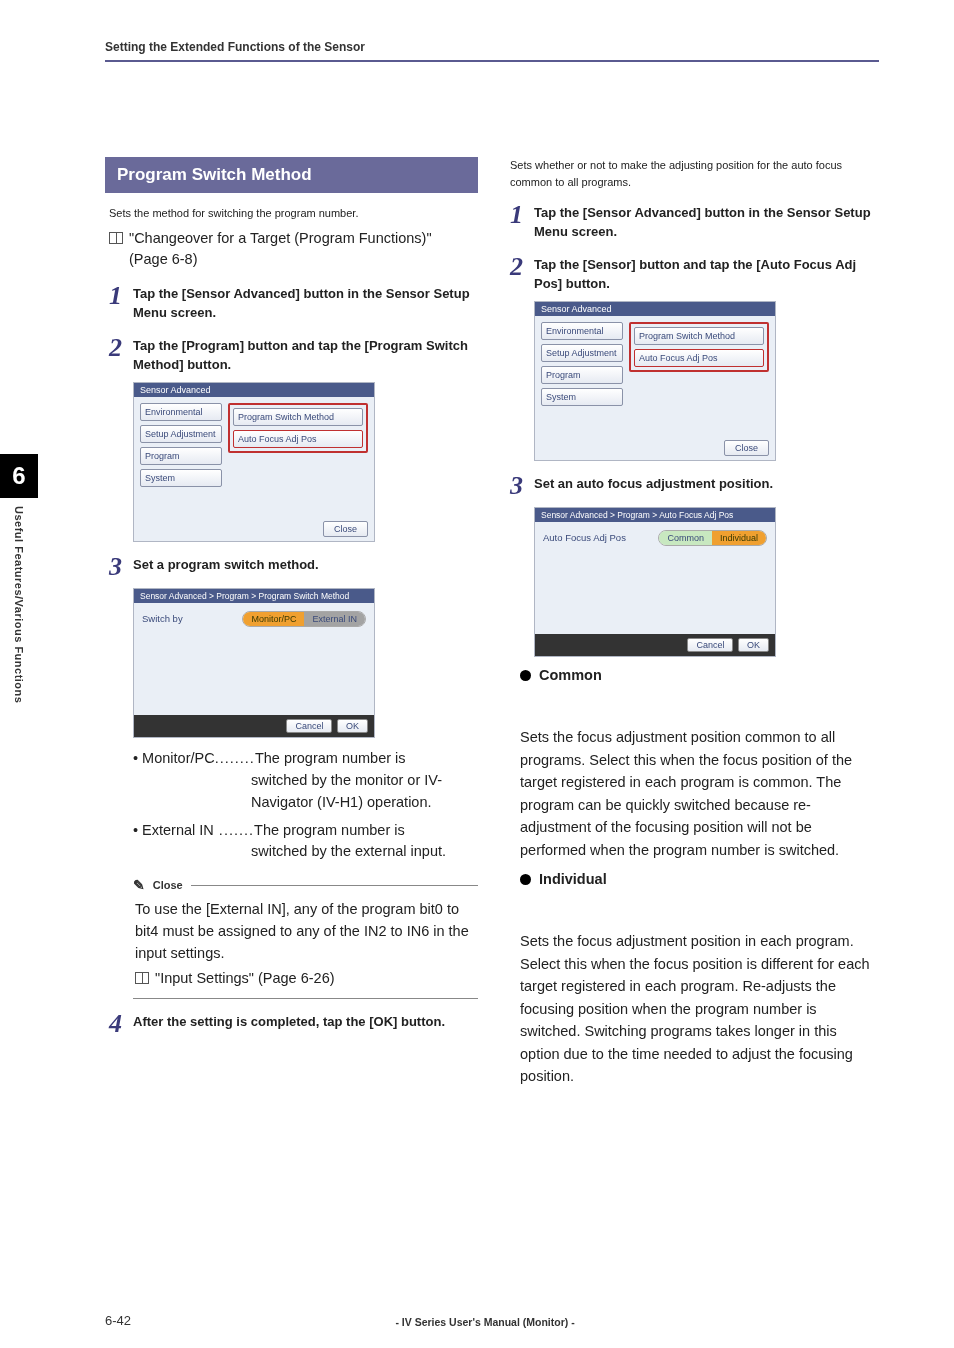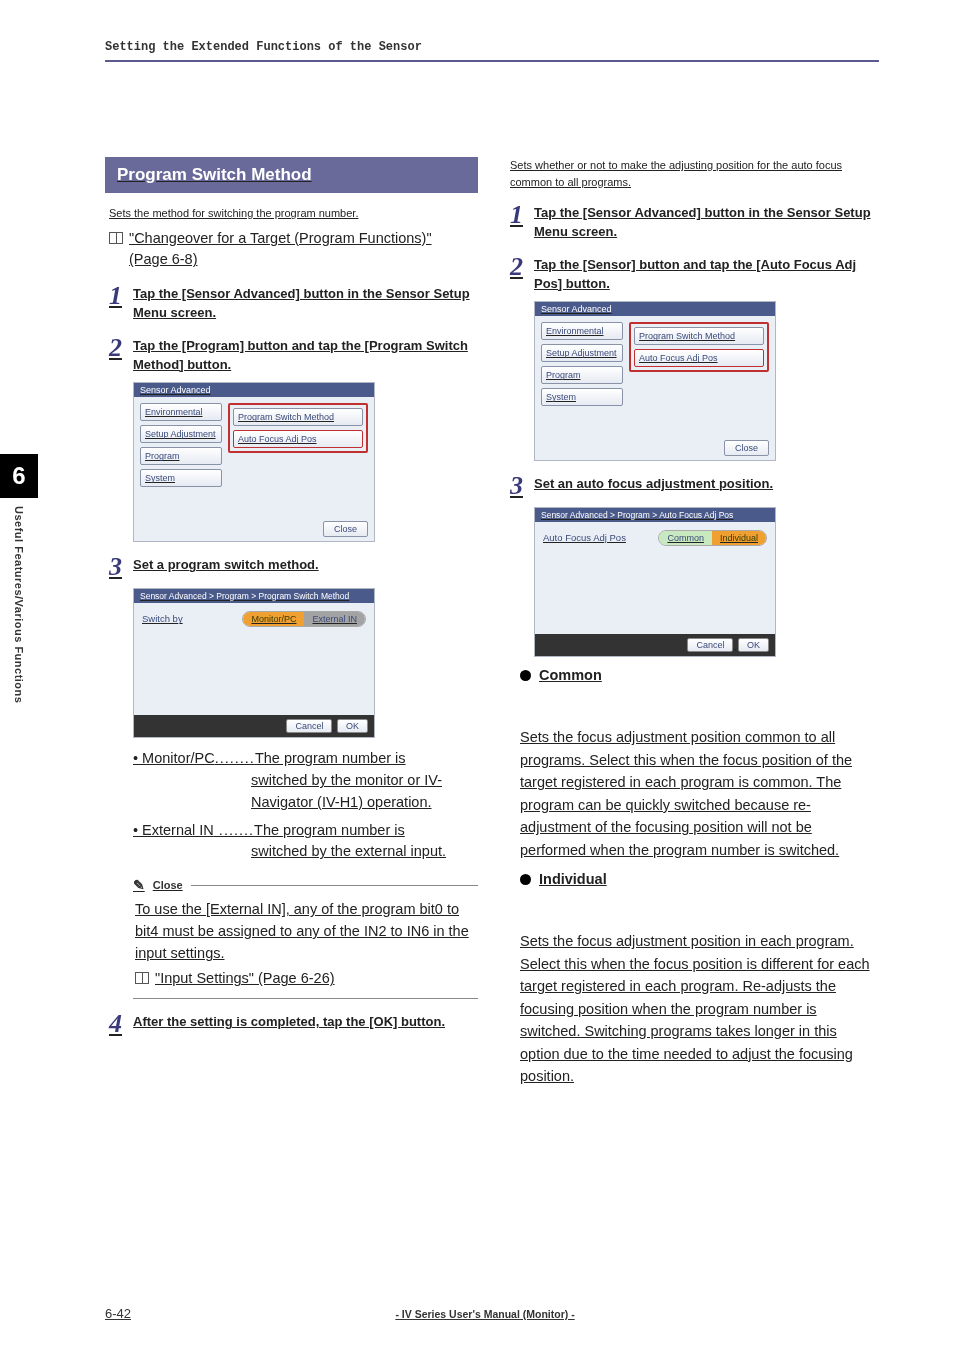--- a/index.html
+++ b/index.html
@@ -14,31 +14,29 @@
   }
   .page {
     padding: 40px 75px 30px 105px;
     position: relative;
   }
   .header-text {
     font-size: 12px;
     font-weight: bold;
     color: #333;
     margin-bottom: 6px;
-    font-family: Liberation Mono, monospace;
   }
   .header-rule {
     border: none;
     border-top: 2px solid #5a5a90;
     margin-bottom: 95px;
   }
   .columns {
     display: flex;
     gap: 28px;
-    text-decoration: underline;
   }
   .col {
     flex: 1;
     min-width: 0;
   }
   .section-head {
     background: #6a6a9a;
     color: #fff;
     font-weight: bold;
     font-size: 17px;
@@ -275,28 +273,27 @@
   .side-tab .vtext {
     writing-mode: vertical-rl;
     font-size: 11px;
     font-weight: bold;
     color: #333;
     margin-top: 8px;
     letter-spacing: 0.5px;
   }
   .footer {
     position: absolute;
-    bottom: 27px;
+    bottom: 20px;
     left: 105px;
     right: 75px;
     display: flex;
-    align-items: center;
+    align-items: flex-end;
     font-size: 11px;
     color: #333;
-    text-decoration: underline;
   }
   .footer .pn { font-size: 13px; }
   .footer .ft { flex: 1; text-align: center; font-weight: bold; font-size: 10.5px;}
 </style>
 </head>
 <body>
 
 <div class="side-tab">
   <div class="chap">6</div>
   <div class="vtext">Useful Features/Various Functions</div>

